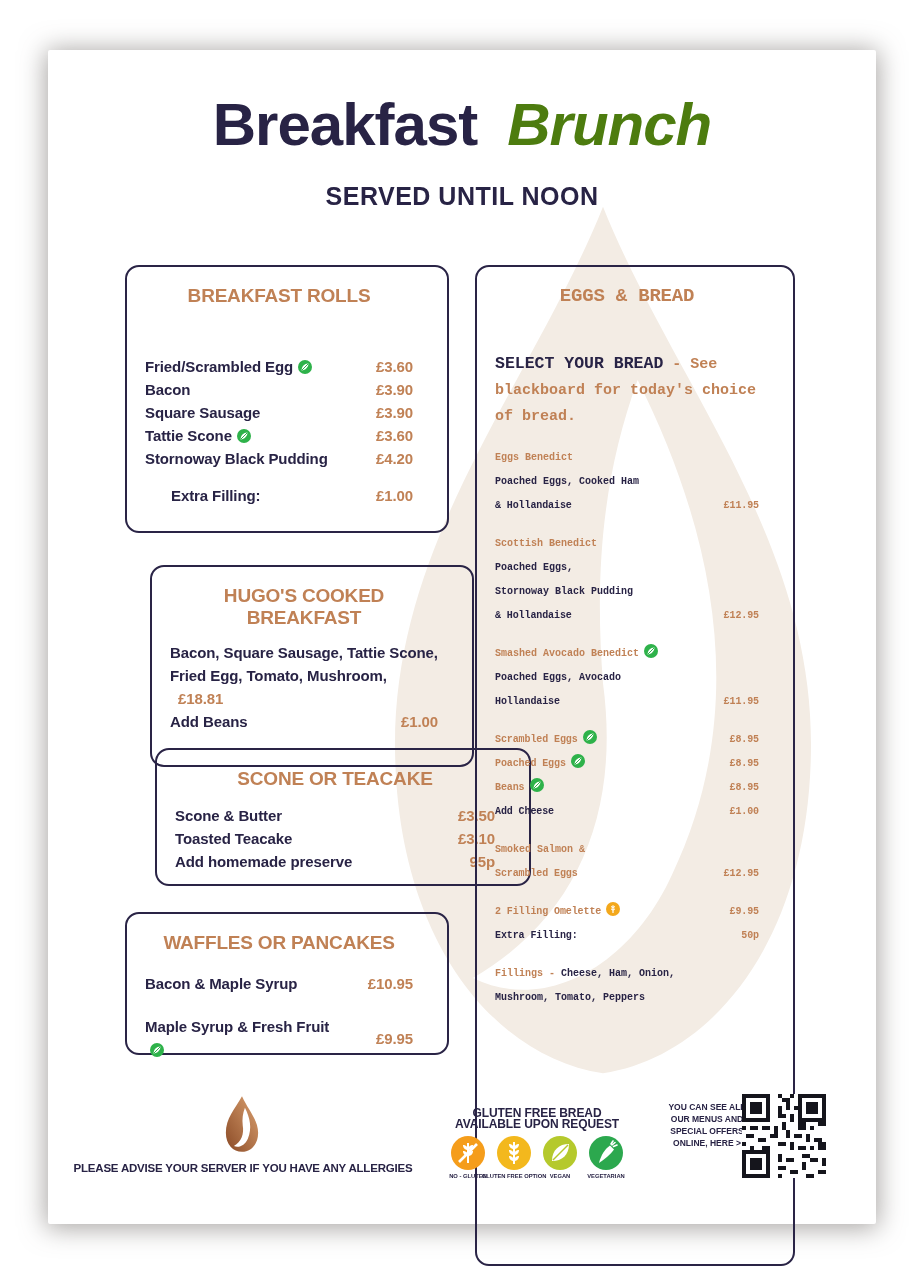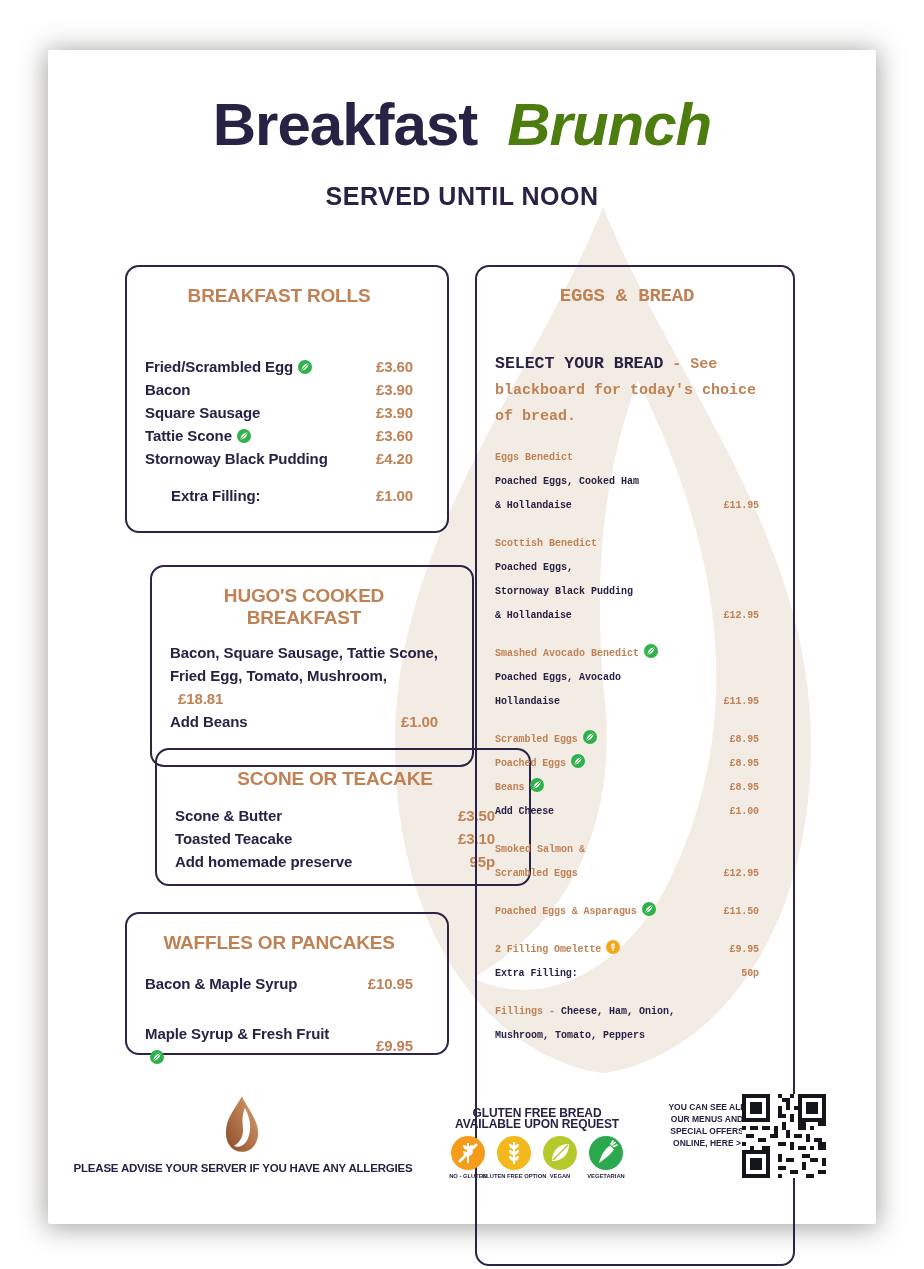--- a/index.html
+++ b/index.html
@@ -144,21 +144,21 @@
     </div>
   </div>
 
   <div class="card" style="left:77px;top:862px;width:324px;height:143px;">
     <h2>WAFFLES OR PANCAKES</h2>
     <div style="margin-top:18px;">
       <div class="row">
         <span class="nm">Bacon &amp; Maple Syrup</span>
         <span class="pr">£10.95</span>
       </div>
-      <div class="row" style="margin-top:27px;gap:24px;">
+      <div class="row" style="margin-top:20px;gap:24px;">
         <span class="nm"><span>Maple Syrup &amp; Fresh Fruit</span><span class="badge"><svg width="14" height="14" viewBox="0 0 14 14">
                 <circle cx="7" cy="7" r="7" fill="#2eb24a"></circle>
                 <path d="M3.6 10.4 C3.6 6.6 6.4 3.8 10.4 3.6 C10.4 7.4 7.4 10.4 3.6 10.4 Z" fill="#fff"></path>
                 <line x1="10" y1="4" x2="4" y2="10" stroke="#2eb24a" stroke-width="1"></line>
               </svg></span></span>
         <span class="pr">£9.95</span>
       </div>
     </div>
   </div>
 
@@ -234,30 +234,20 @@
     </div>
 
     <div class="grp">
       <div class="ebrow tan">Smoked Salmon &amp;</div>
       <div class="row ebrow">
         <span class="tan">Scrambled Eggs</span>
         <span class="pr">£12.95</span>
       </div>
     </div>
 
-    <div class="grp">
-      <div class="row ebrow">
-        <span class="tan"><span>Poached Eggs &amp; Asparagus</span><span class="badge"><svg width="14" height="14" viewBox="0 0 14 14">
-                <circle cx="7" cy="7" r="7" fill="#2eb24a"></circle>
-                <path d="M3.6 10.4 C3.6 6.6 6.4 3.8 10.4 3.6 C10.4 7.4 7.4 10.4 3.6 10.4 Z" fill="#fff"></path>
-                <line x1="10" y1="4" x2="4" y2="10" stroke="#2eb24a" stroke-width="1"></line>
-              </svg></span></span>
-        <span class="pr">£11.50</span>
-      </div>
-    </div>
 
     <div class="grp">
       <div class="row ebrow">
         <span class="tan"><span>2 Filling Omelette</span><span class="badge"><svg width="14" height="14" viewBox="0 0 14 14">
                 <circle cx="7" cy="7" r="7" fill="#f3a81c"></circle>
                 <path d="M7 3.2 V11" stroke="#fff" stroke-width="1.2"></path>
                 <path d="M7 6 C5.8 6 5 5.2 5 4 C6.2 4 7 4.8 7 6 Z M7 6 C8.2 6 9 5.2 9 4 C7.8 4 7 4.8 7 6 Z M7 8.6 C5.8 8.6 5 7.8 5 6.6 C6.2 6.6 7 7.4 7 8.6 Z M7 8.6 C8.2 8.6 9 7.8 9 6.6 C7.8 6.6 7 7.4 7 8.6 Z" fill="#fff"></path>
               </svg></span></span>
         <span class="pr">£9.95</span>
       </div>

